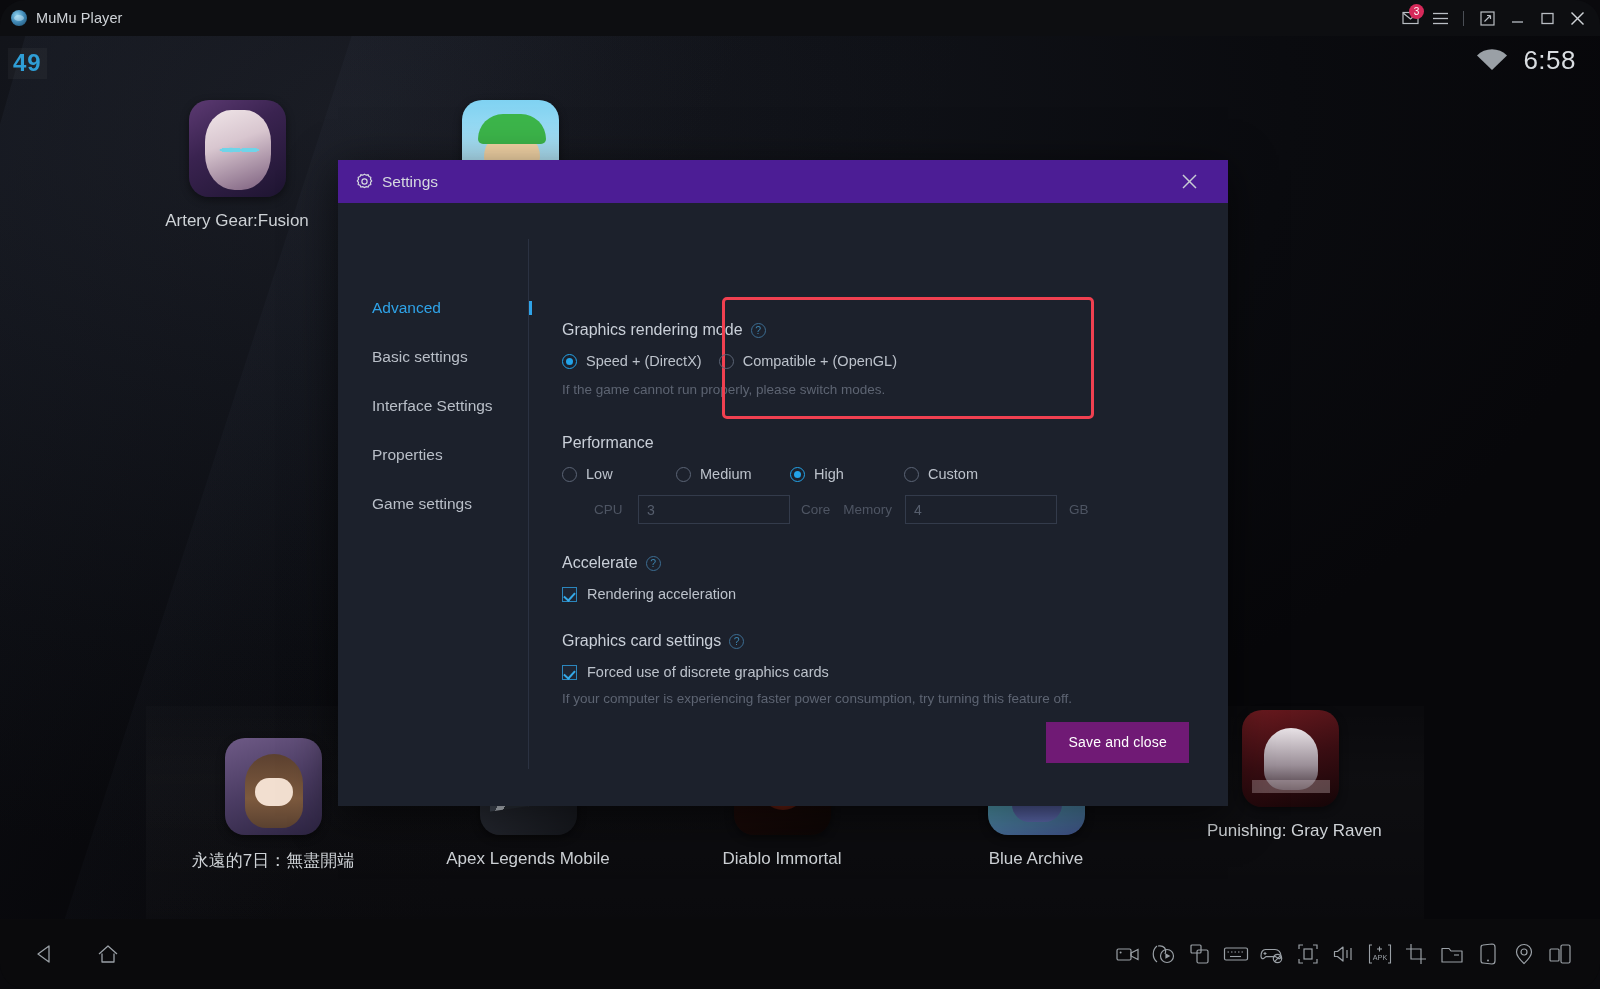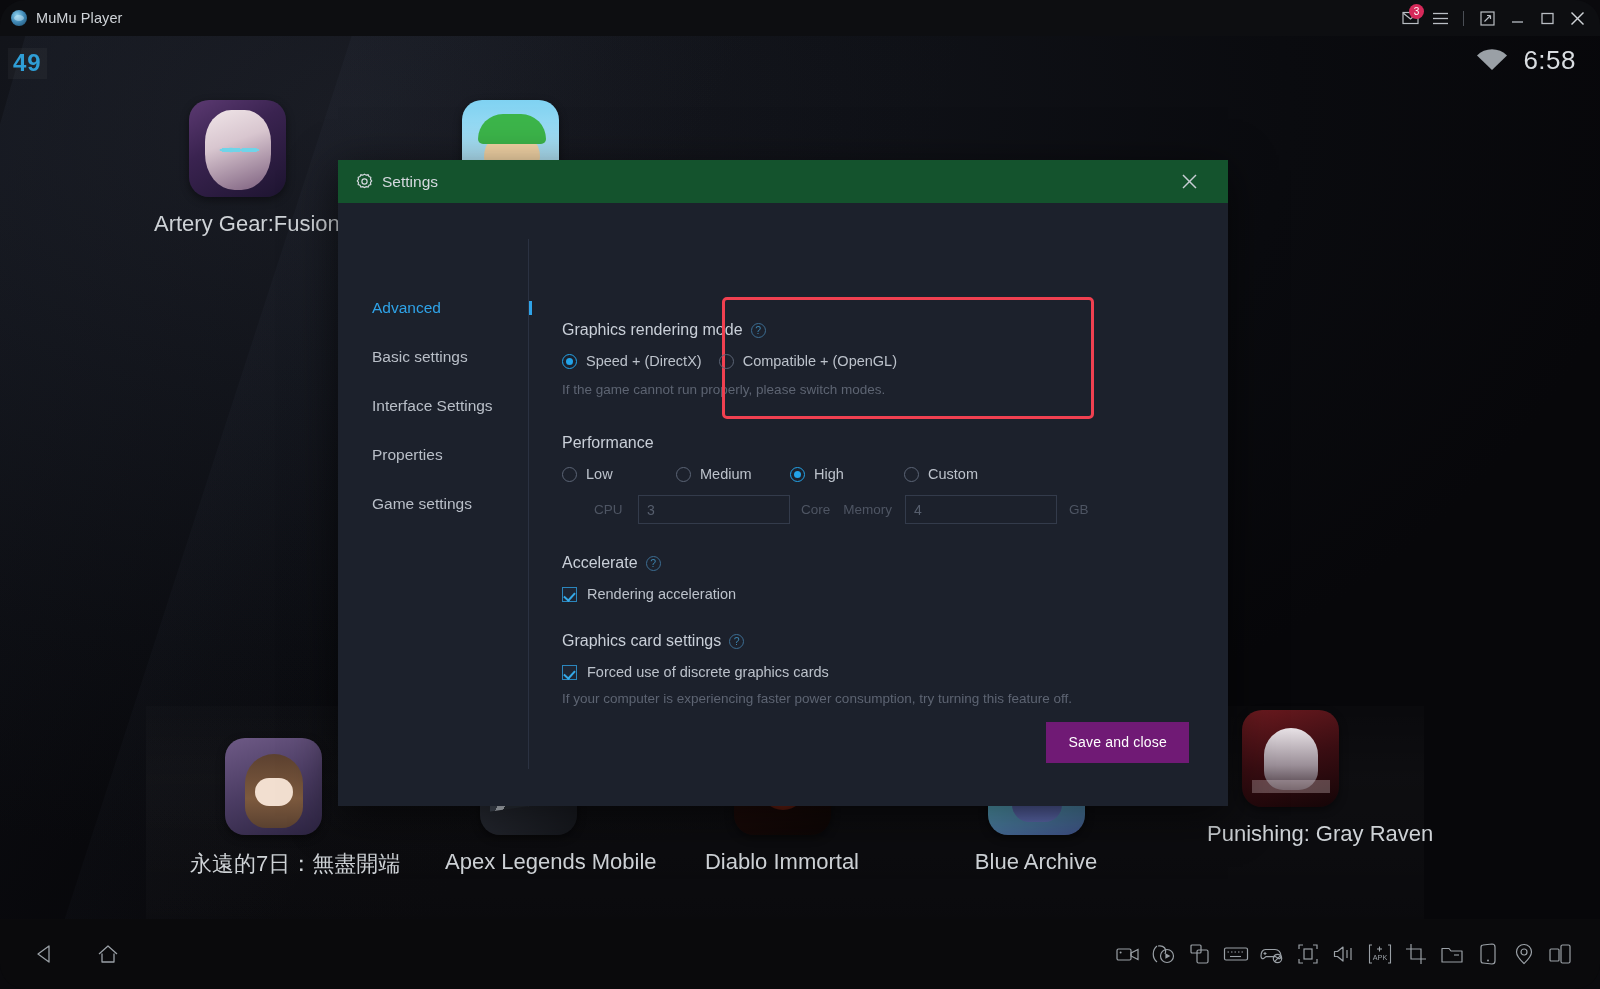--- a/index.html
+++ b/index.html
@@ -78,21 +78,21 @@
     letter-spacing: 1px; background: rgba(255,255,255,.035); padding: 1px 5px 2px;
   }
 
   
   .app-icon { position: absolute; text-align: center; }
   .app-tile {
     width: 97px; height: 97px; border-radius: 20px; margin: 0 auto;
     overflow: hidden; position: relative; box-shadow: 0 3px 9px rgba(0,0,0,.45);
   }
   .app-label {
-    margin-top: 14px; color: #ced2d6; font-size: 22px; white-space: nowrap;
+    margin-top: 14px; color: #ced2d6; font-size: 17px; white-space: nowrap;
   }
 
   .tile-artery { background: linear-gradient(150deg,#5c3a72 0%,#3a2350 40%,#1d1430 100%); }
   .tile-artery::before {
     content:""; position:absolute; left:16px; top:10px; width:66px; height:80px;
     border-radius:40% 40% 45% 45%;
     background: linear-gradient(160deg,#f0e5e8 0%, #d8c6cf 40%, #7c5f7e 100%);
   }
   .tile-artery::after {
     content:""; position:absolute; left:30px; top:44px; width:40px; height:12px;
@@ -173,21 +173,21 @@
     color: #9aa0a6;
   }
   .nav-btn svg { display: block; }
 
   
   .dialog {
     position: absolute; left: 338px; top: 124px; width: 890px; height: 646px;
     background: #1c212c; box-shadow: 0 10px 42px rgba(0,0,0,.6);
   }
   .dlg-titlebar {
-    height: 43px; background: #14532d; display: flex; align-items: center; padding: 0 16px 0 18px;
+    height: 43px; background: #4c1d95; display: flex; align-items: center; padding: 0 16px 0 18px;
     color: #d4d8de;
   }
   .dlg-title-text { font-size: 15.5px; margin-left: 9px; color: #d5d9df; }
   .dlg-close {
     margin-left: auto; width: 46px; height: 43px;
     display: flex; align-items: center; justify-content: center; color: #c8cdd4;
   }
   .dlg-body { display: flex; height: 603px; position: relative; }
 
   .dlg-sidebar { width: 190px; padding-top: 80px; position: relative; }

